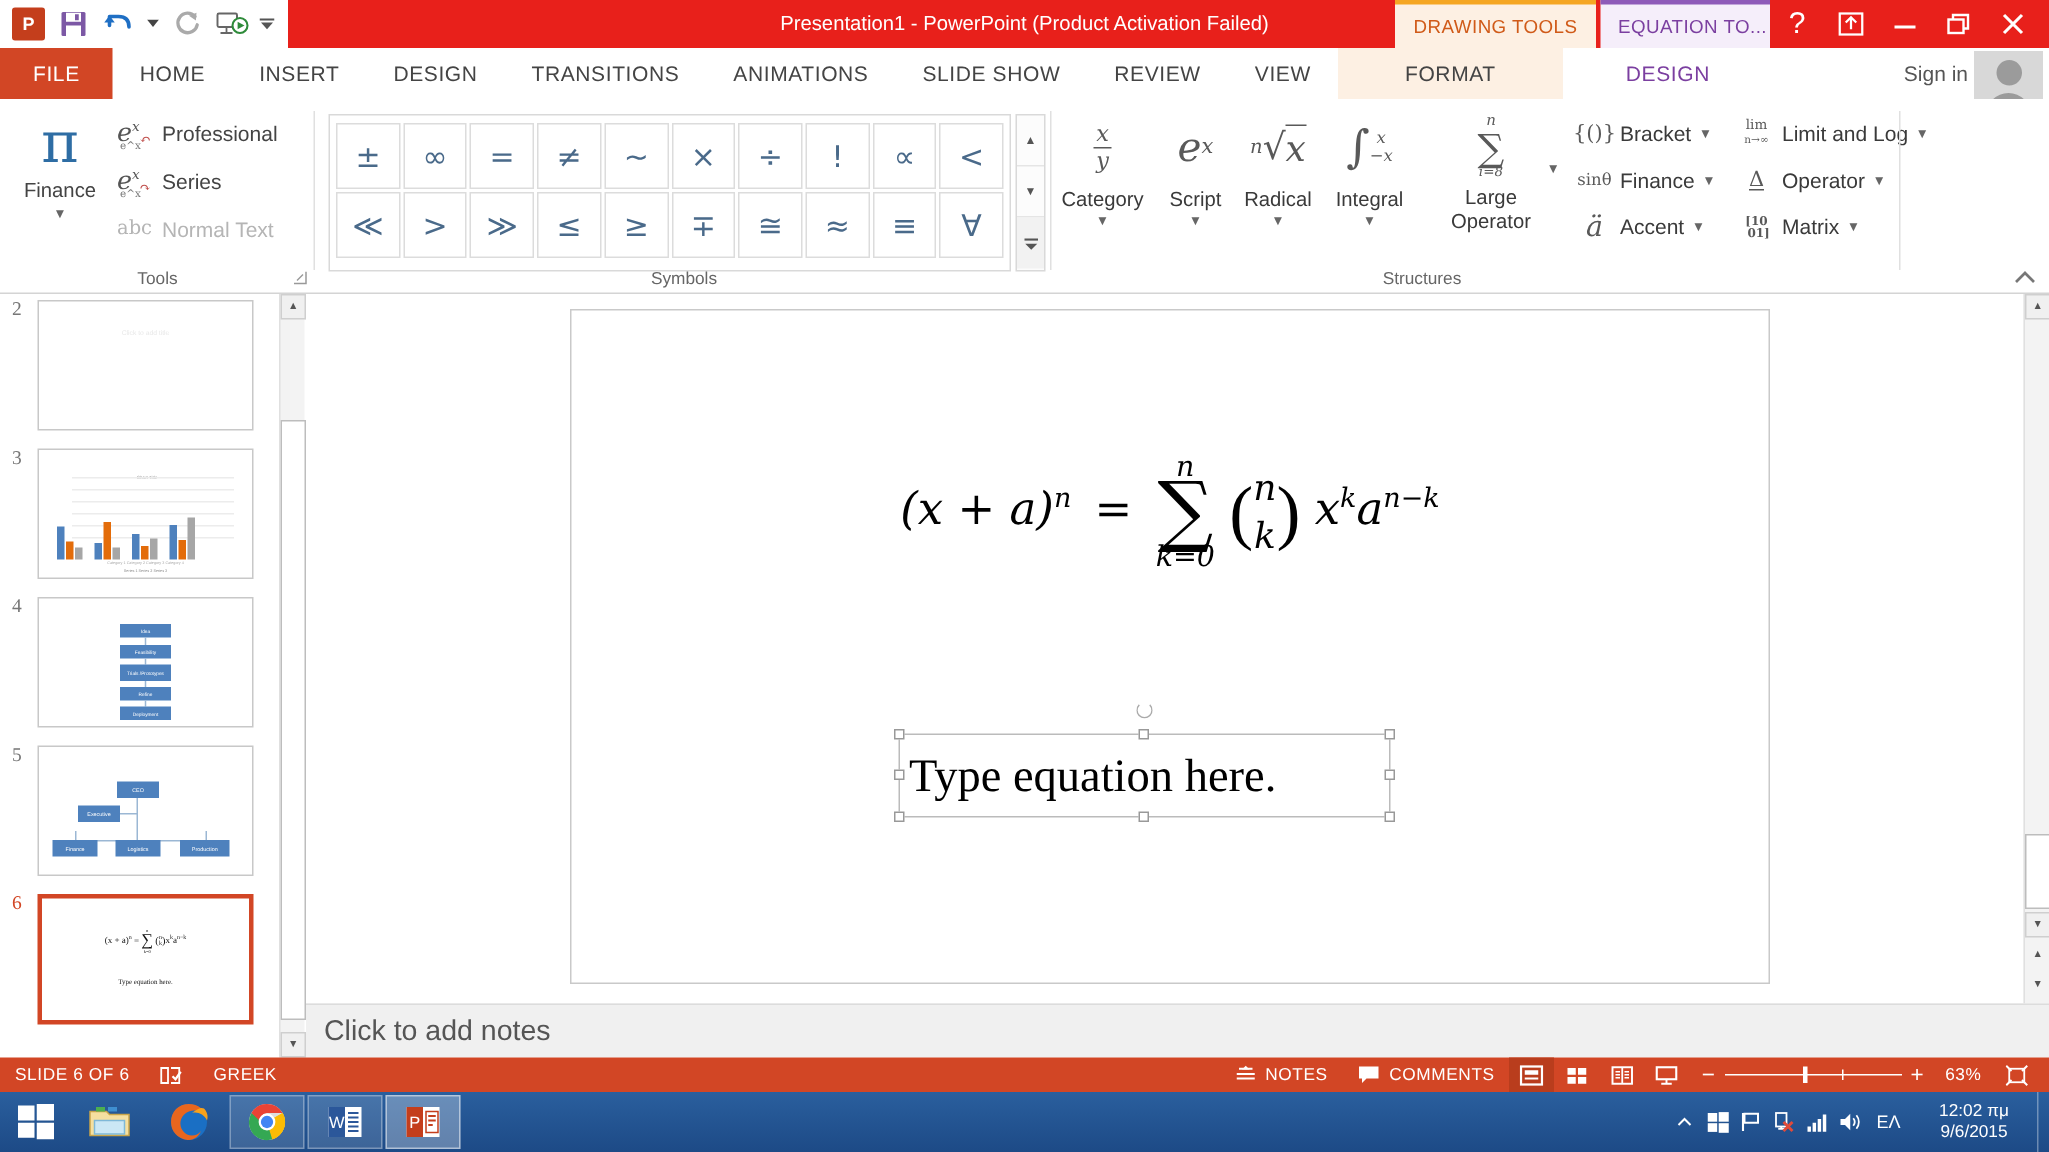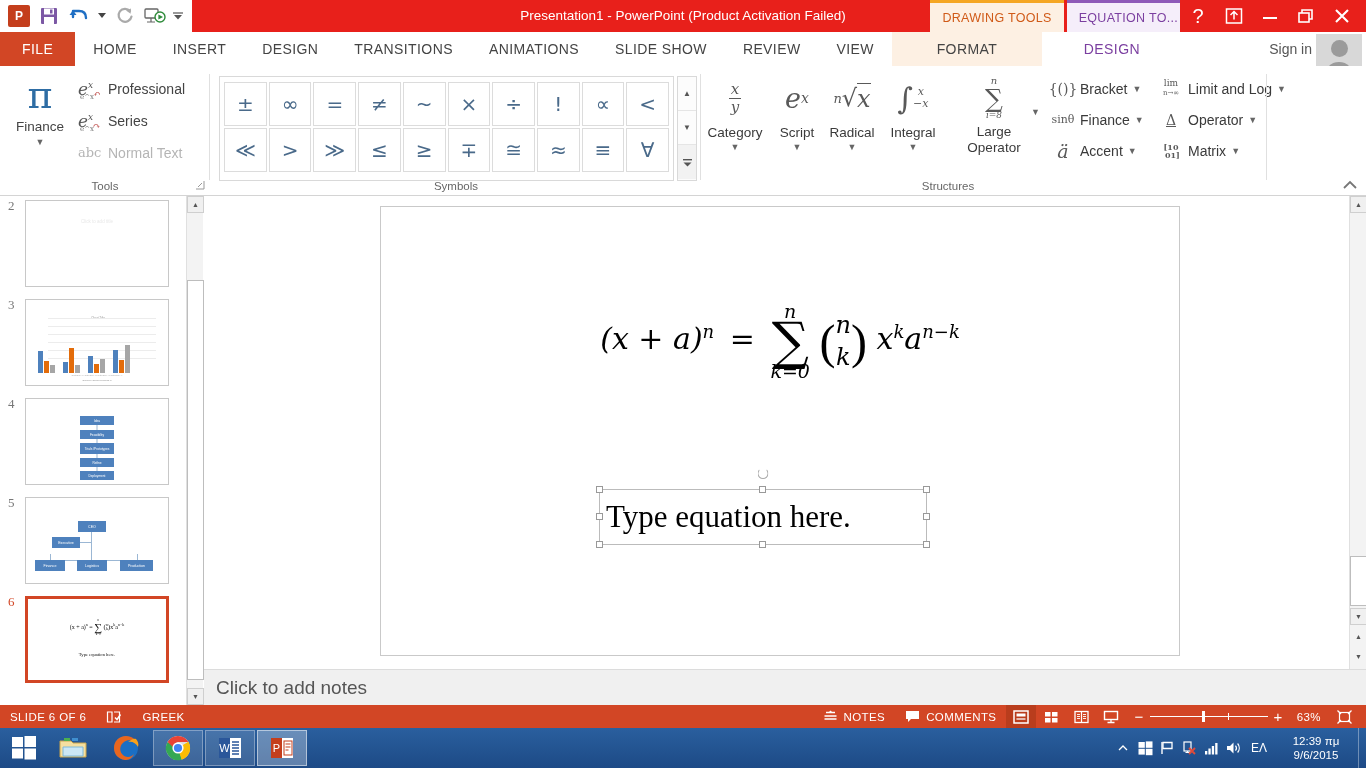--- a/index.html
+++ b/index.html
@@ -768,18 +768,18 @@
         </svg>
     </div>
     <div class="tray-ico">
       <svg width="15" height="14" viewBox="0 0 15 14">
           <path d="M1 5 L4 5 L7.5 1.5 L7.5 12.5 L4 9 L1 9 Z" fill="#fff"></path>
           <path d="M9.5 4.5 A4 4 0 0 1 9.5 9.5 M11.6 2.5 A7 7 0 0 1 11.6 11.5" stroke="#fff" stroke-width="1.2" fill="none"></path>
         </svg>
     </div>
     <div class="tray-ico" style="width:30px;font-size:12px;">ΕΛ</div>
     <div class="clock">
-      <div>12:39 πμ</div>
+      <div>12:02 πμ</div>
       <div>9/6/2015</div>
     </div>
     <div class="showdesk"></div>
   </div>
 </div>
 
 </body></html>

